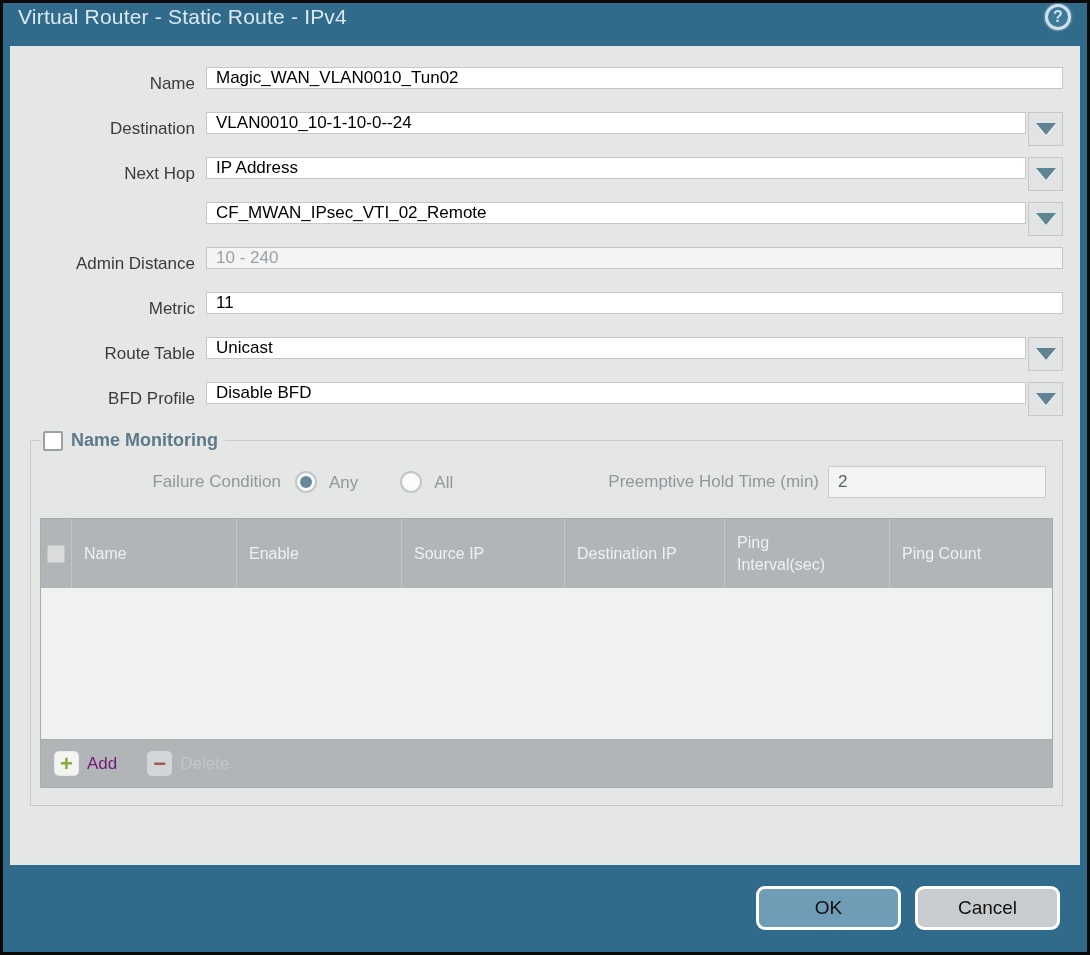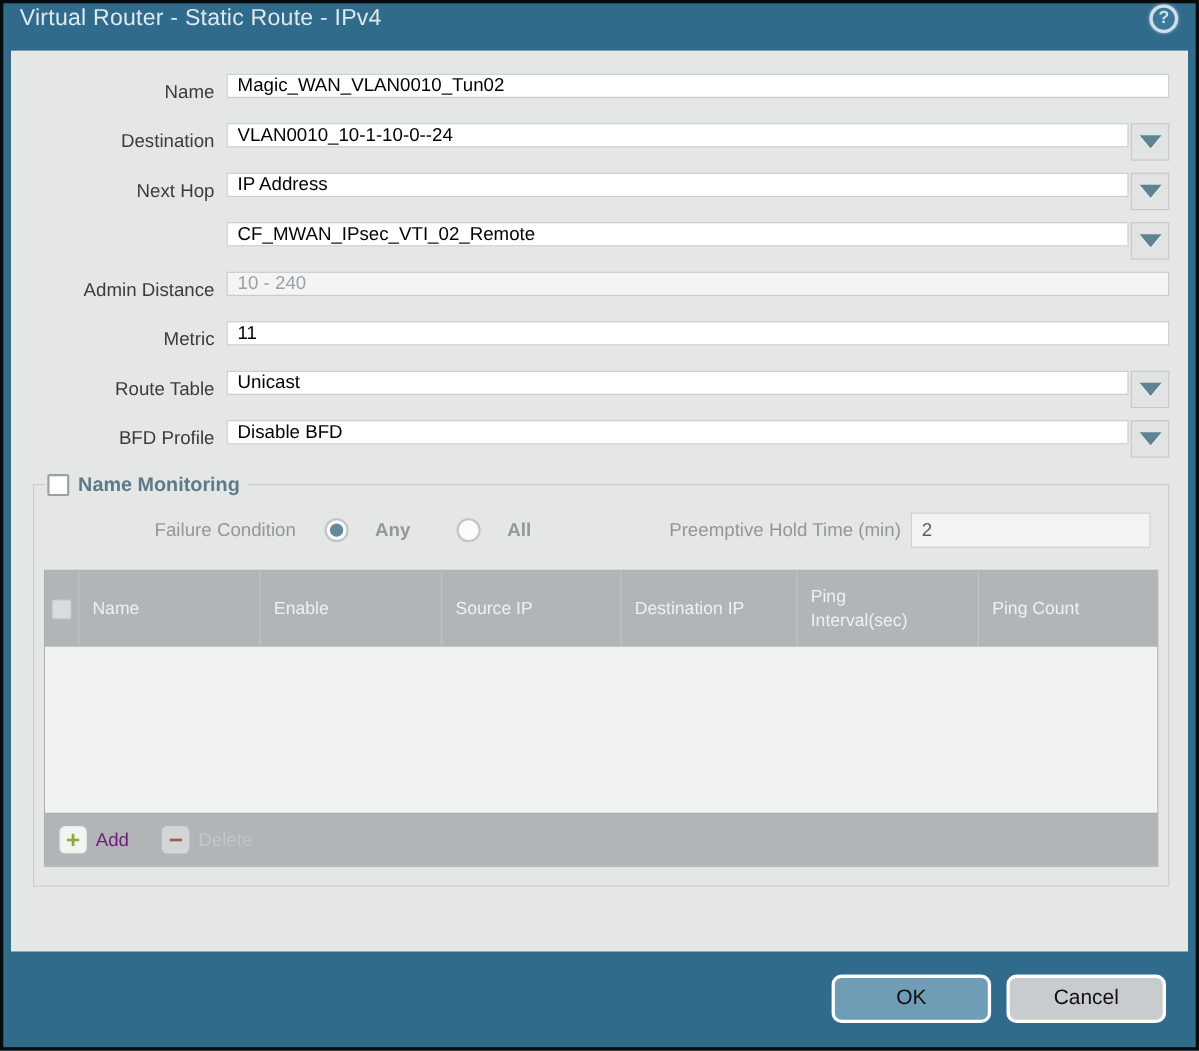--- a/index.html
+++ b/index.html
@@ -87,22 +87,22 @@
     width: 20px; height: 20px;
     background: #fff; border: 2px solid #9aa1a5; border-radius: 2px;
     cursor: pointer;
   }
   .pm-title { font-size: 18px; font-weight: bold; color: #5d7a89; }
 
   .pm-cond-row {
     display: flex; align-items: center; height: 34px; margin-top: 12px;
   }
   .gray-lbl { color: #92979b; font-size: 17px; }
-  .cond-lbl { width: 255px; text-align: right; padding-right: 26px; flex-shrink: 0; }
-  .radio-opt { display: flex; align-items: center; gap: 24px; margin-right: 42px; cursor: pointer; font-weight: bold; }
+  .cond-lbl { width: 255px; text-align: right; padding-right: 14px; flex-shrink: 0; }
+  .radio-opt { display: flex; align-items: flex-end; gap: 12px; margin-right: 42px; cursor: pointer; }
   .radio {
     width: 22px; height: 22px; border-radius: 50%;
     border: 2px solid #c2c6c8; background: #fbfbfb;
     display: flex; align-items: center; justify-content: center;
   }
   .radio .dot { width: 12px; height: 12px; border-radius: 50%; background: #64899b; }
   .preempt-lbl { flex: 1; text-align: right; padding-right: 9px; }
   .preempt-input {
     width: 218px; height: 32px; flex-shrink: 0; margin-right: 7px;
     border: 1px solid #c9cccd; background: #f2f3f3;

